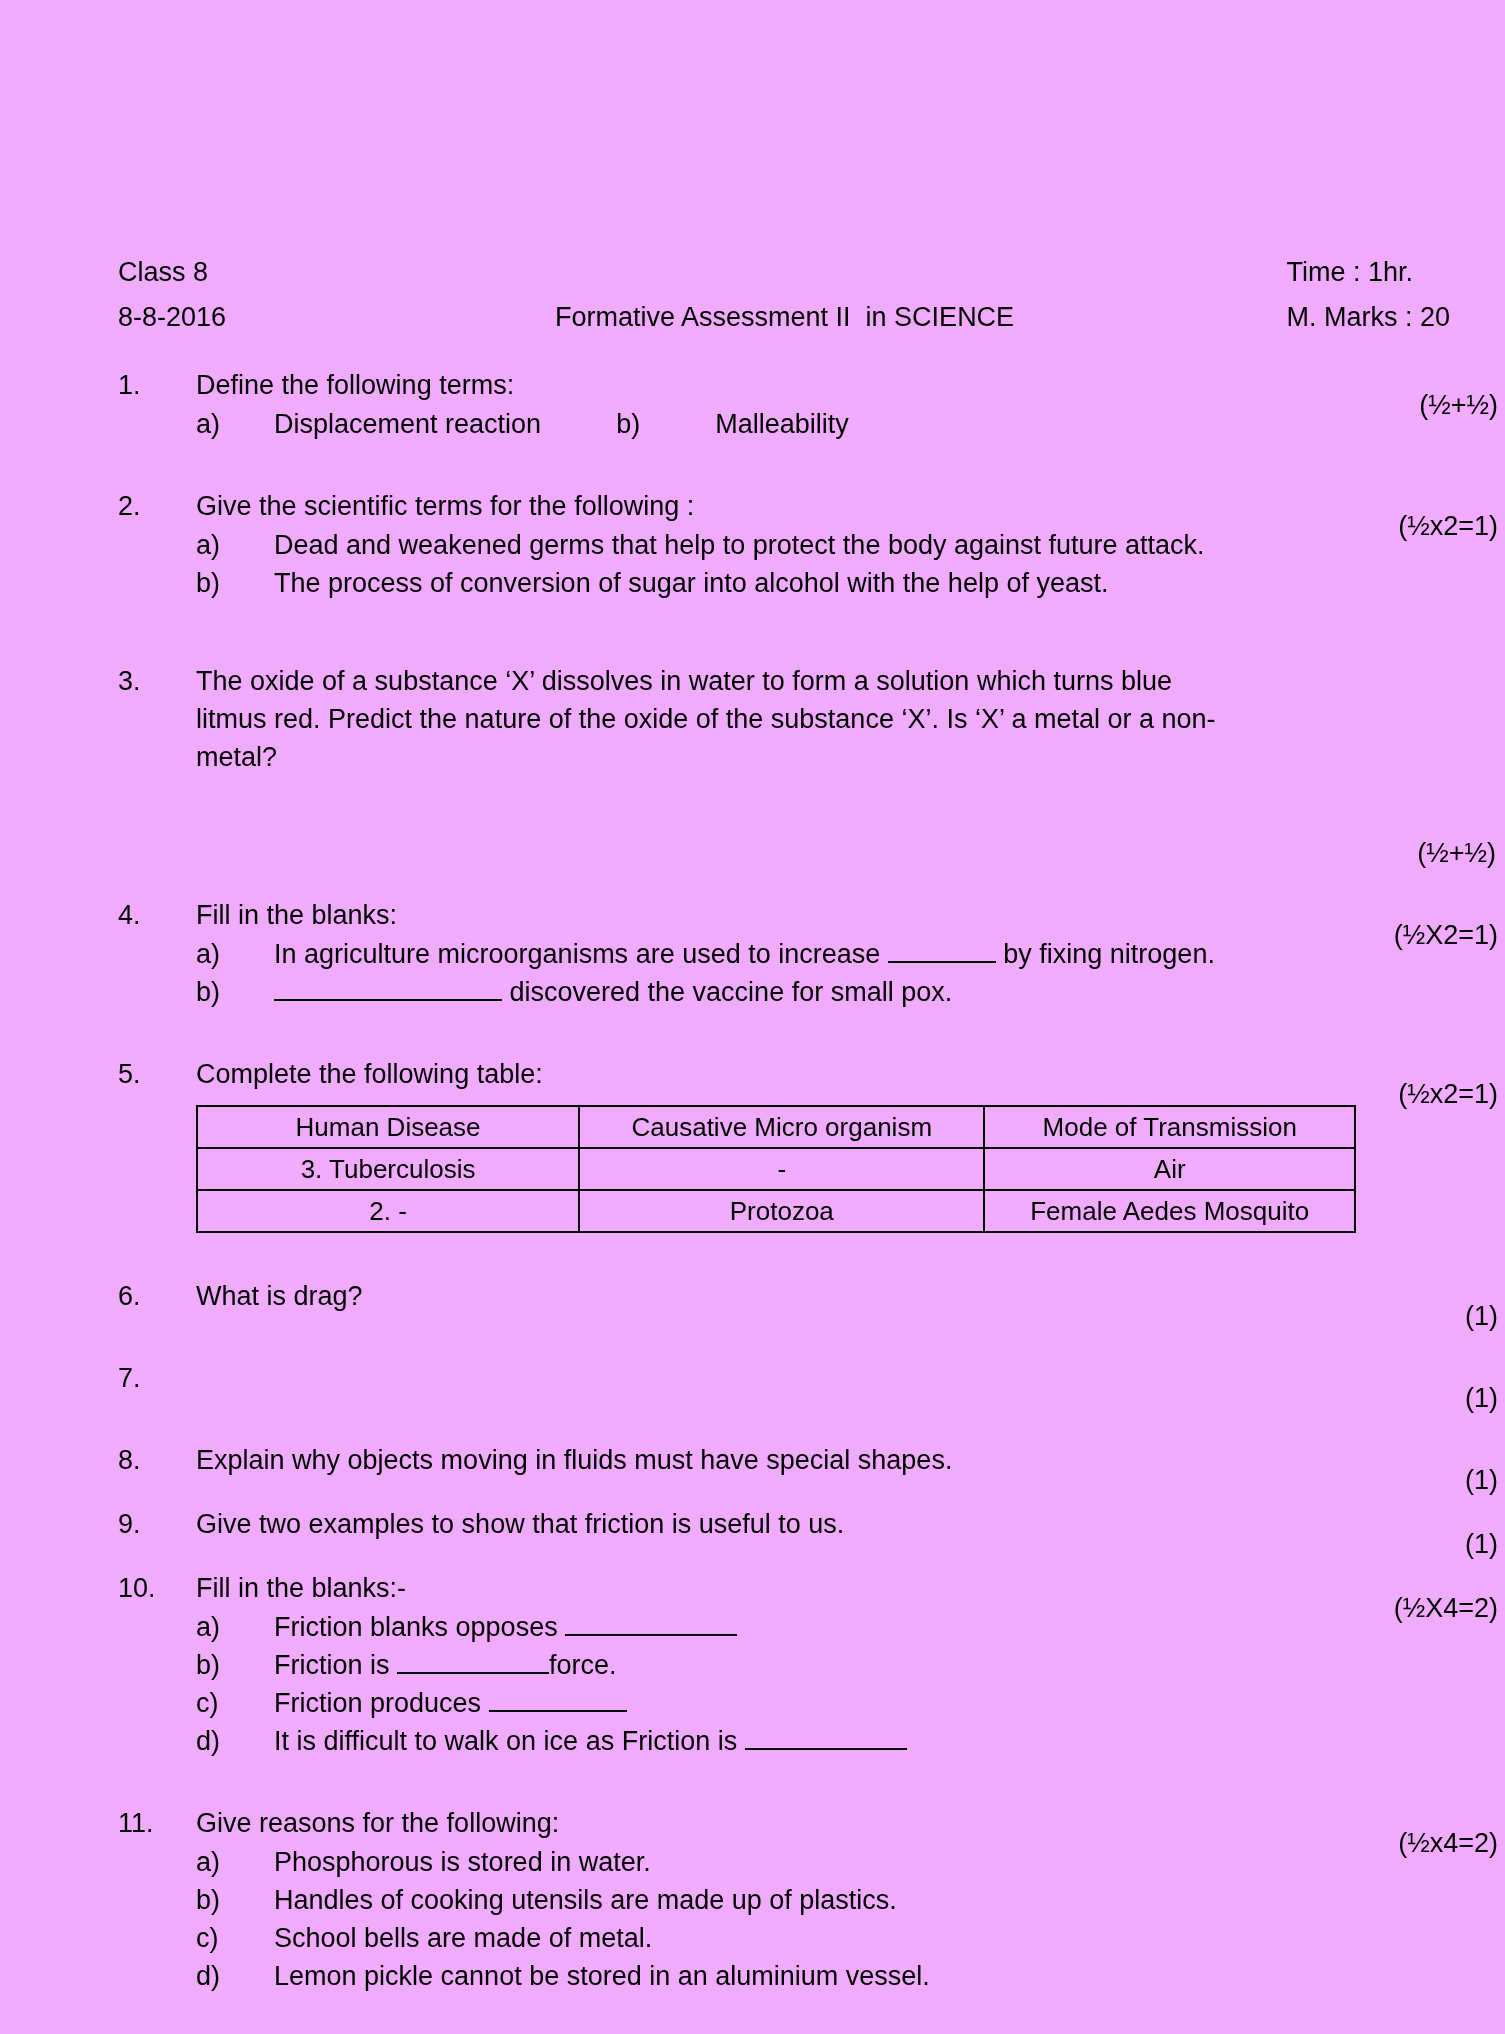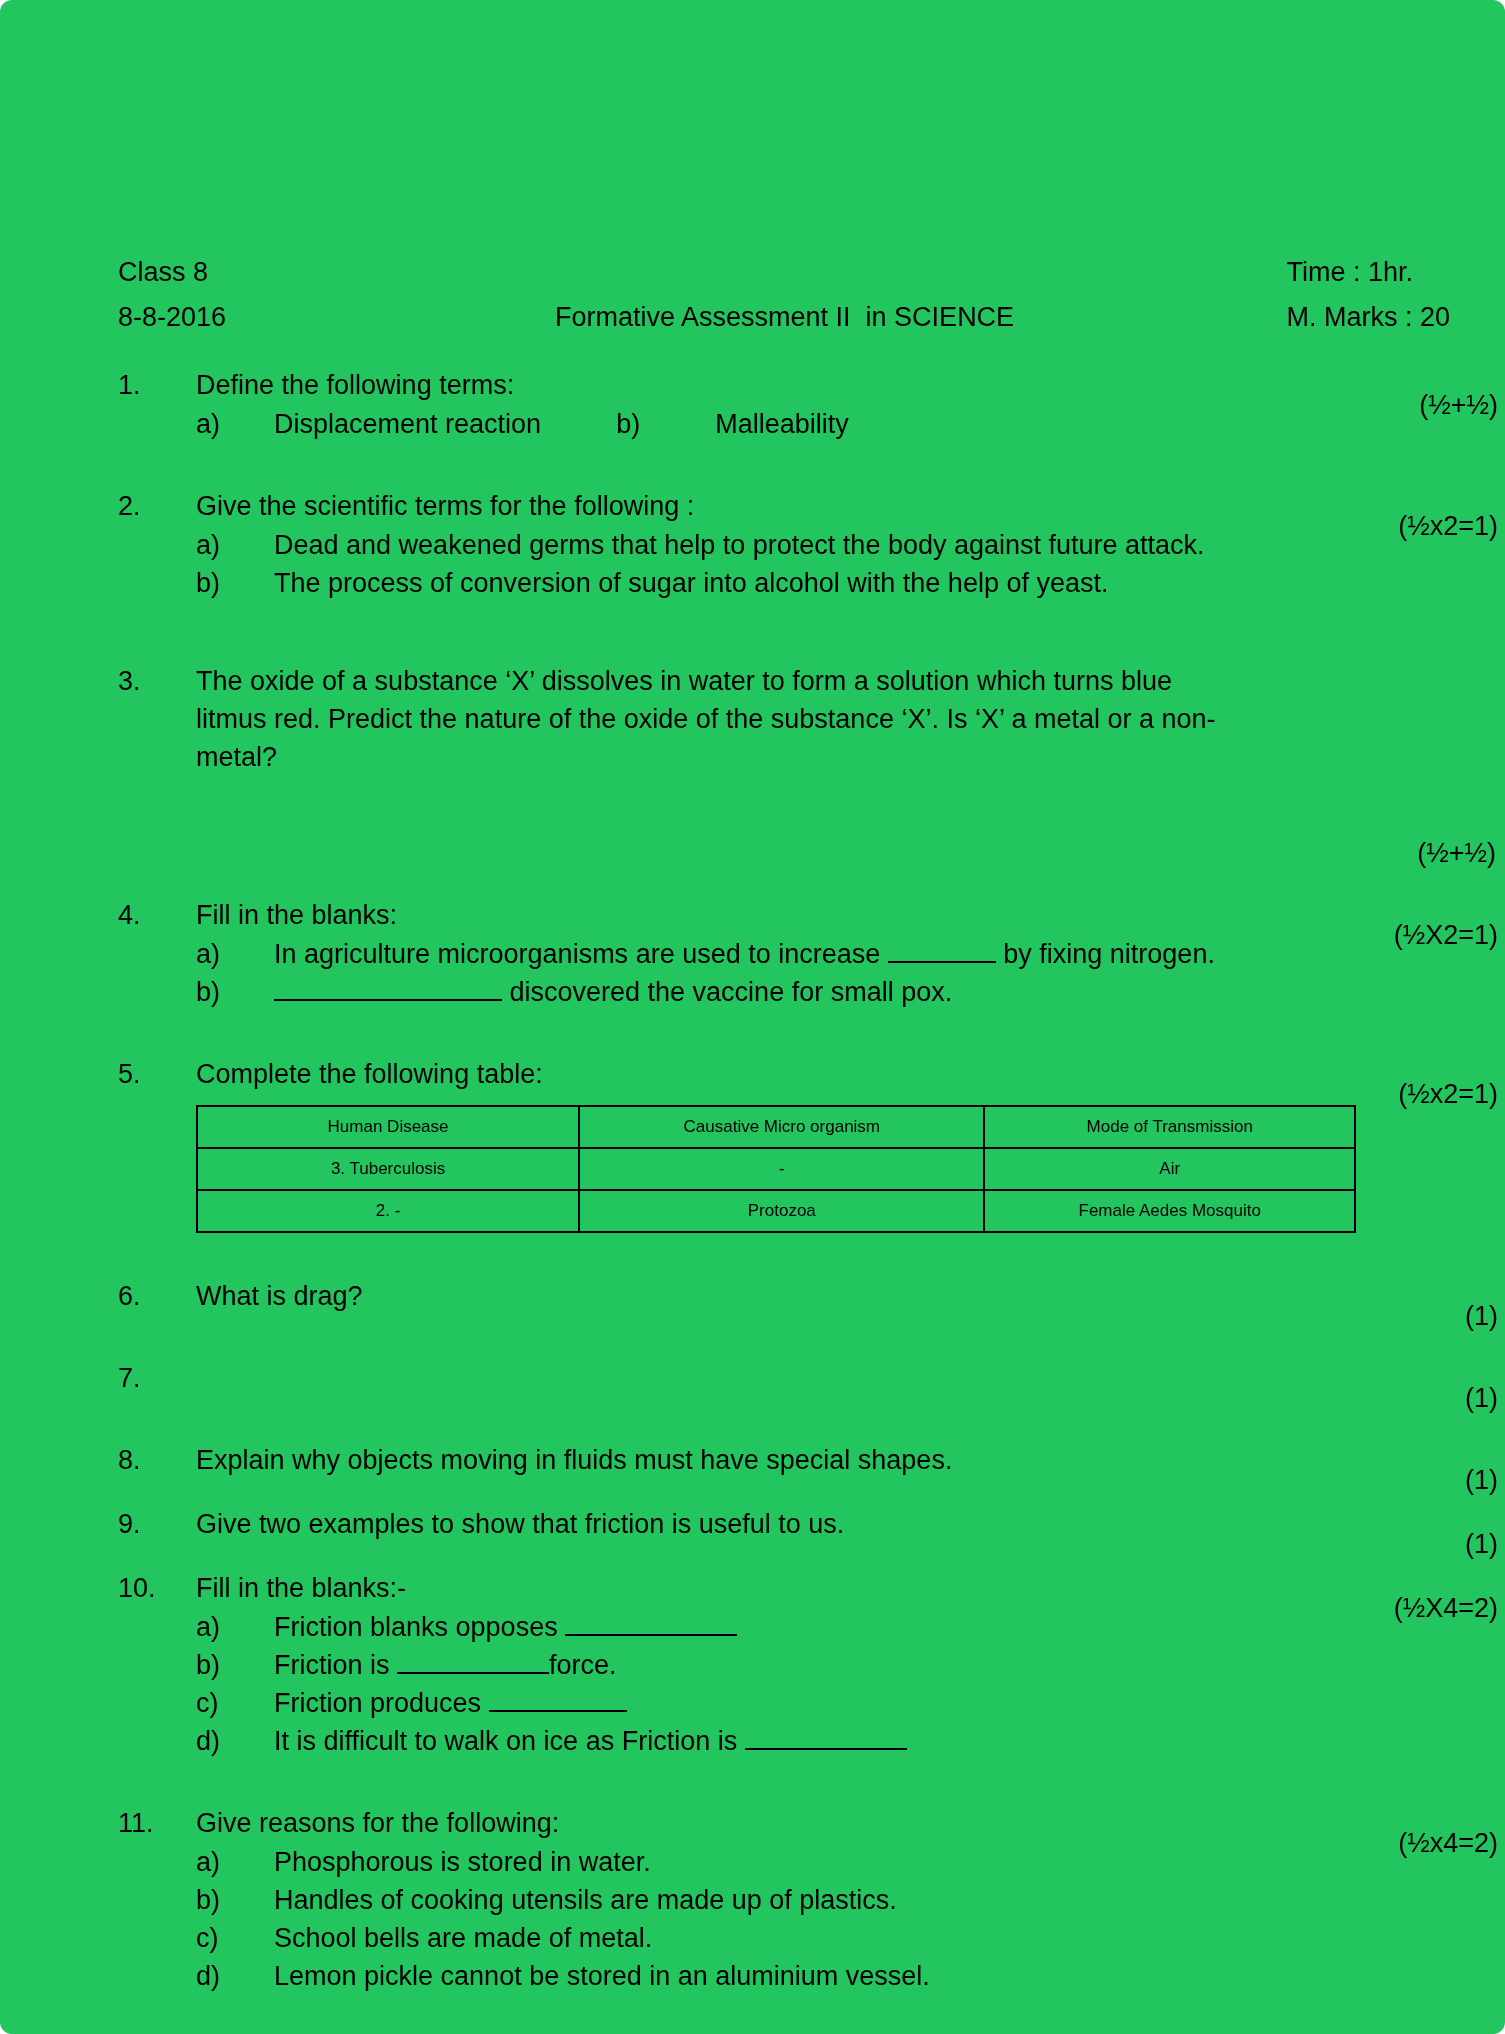--- a/index.html
+++ b/index.html
@@ -9,24 +9,23 @@
     background: #ffffff;
   }
   body {
     font-family: "Liberation Sans", sans-serif;
     color: #000000;
   }
   .page {
     position: relative;
     width: 1505px;
     height: 2034px;
-    background: #22c55e;
+    background: #f0abfc;
     box-sizing: border-box;
     overflow: hidden;
-    border-radius: 12px;
   }
   .sheet {
     position: absolute;
     left: 118px;
     top: 250px;
     width: 1380px;
   }
 
   
   .hdr {
@@ -127,21 +126,21 @@
     margin-left: 78px;
     width: 1160px;
   }
   table.qtbl {
     border-collapse: collapse;
     width: 100%;
     table-layout: fixed;
   }
   table.qtbl td {
     border: 2px solid #000;
-    font-size: 17px;
+    font-size: 26px;
     line-height: 36px;
     text-align: center;
     padding: 1px 6px;
     height: 38px;
   }
   table.qtbl td.left-cell {
     text-align: center;
   }
   .col-a { width: 33%; }
   .col-b { width: 35%; }

